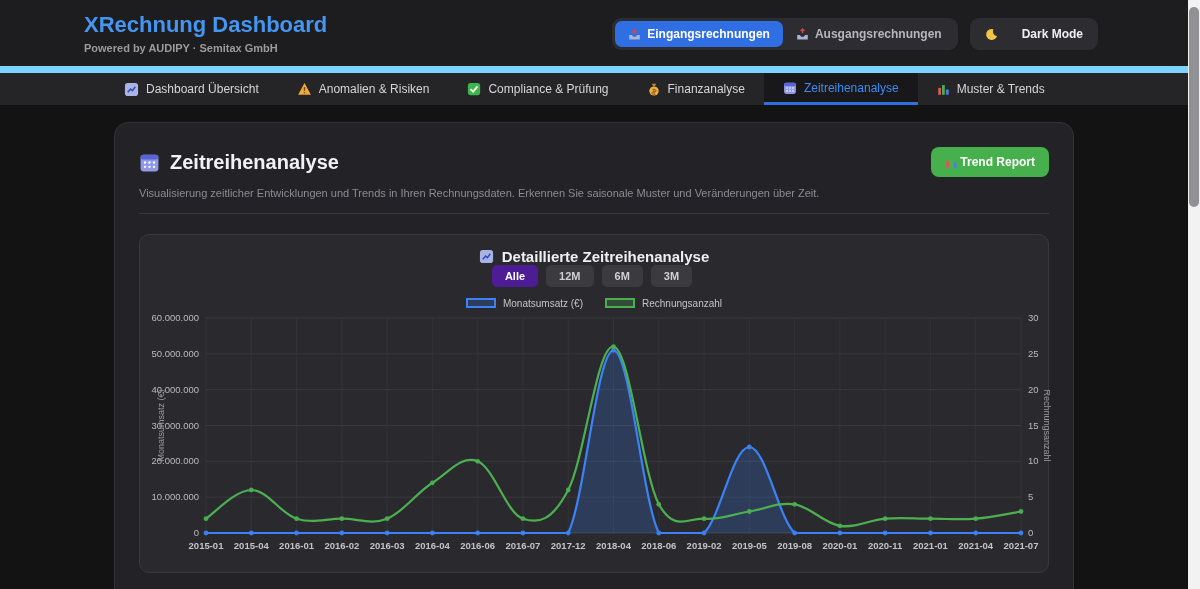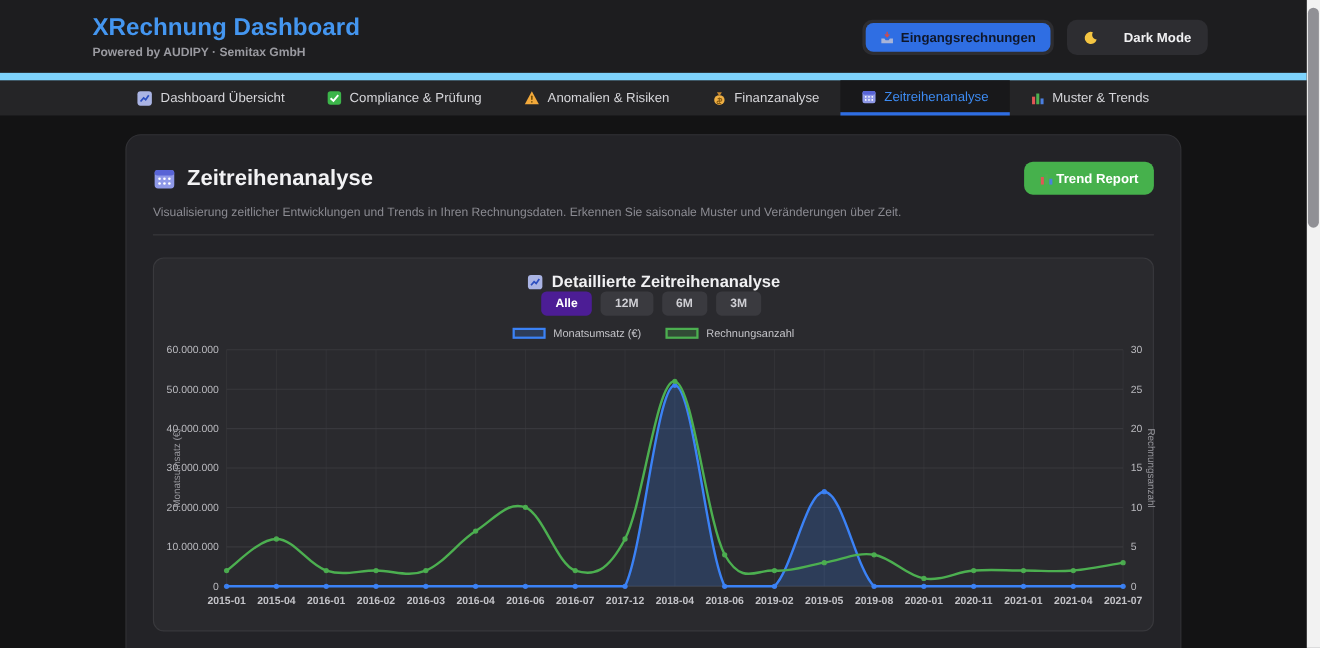--- a/index.html
+++ b/index.html
@@ -9,21 +9,21 @@
   .page { position:absolute; left:0; top:0; width:1188px; height:589px; overflow:hidden; }
 
   
   .header { background:#1d1d1f; height:66px; position:relative; }
   .app-title { position:absolute; left:84px; top:12px; font-size:22px; font-weight:bold; color:#4496f0; }
   .app-subtitle { position:absolute; left:84px; top:42px; font-size:11px; font-weight:bold; color:#9a9aa0; }
   .header-actions { position:absolute; right:90px; top:18px; display:flex; gap:12px; }
   .btn-group { background:#2d2d31; border-radius:9px; padding:3px; display:flex; }
   .pill { display:flex; align-items:center; gap:6px; font-size:12px; font-weight:bold;
     padding:6px 13px; border-radius:7px; color:#b6b6bc; cursor:pointer; border:none; background:transparent; }
-  .pill.active { background:#2f6ee3; color:#0f172a;align-items:center; }
+  .pill.active { background:#2f6ee3; color:#ffffff;align-items:center; }
   .btn-dark { background:#2d2d31; border-radius:9px; display:flex; align-items:center; gap:24px;
     font-size:12px; font-weight:bold; color:#f0f0f2; padding:8px 15px; border:none; cursor:pointer; }
 
   
   .nav { background:#252527; border-top:7px solid #7dd3fc; height:39px; display:flex; padding-left:105px; }
   .nav-tab { display:flex; align-items:center; gap:7px; padding:0 19px; font-size:12px;
     color:#d6d6da; cursor:pointer; position:relative; }
   .nav-tab.active { background:#18181a; color:#3d8bf2; border-bottom:3px solid #2f6ee3; }
 
   
@@ -73,20 +73,29 @@
         <div class="btn-group">
           <button class="pill active">
             <span class="ico">
                 <svg width="13" height="13" viewBox="0 0 16 16">
                   <path d="M8 1 v5.2 M5.6 4 L8 6.6 L10.4 4" fill="none" stroke="#d24b4b" stroke-width="1.6"></path>
                   <path d="M1.5 8.5 h3.4 l1.4 2.2 h3.4 l1.4 -2.2 h3.4 V14 h-13 Z" fill="#a8b4d8"></path>
                 </svg>
               </span>
             <span>Eingangsrechnungen</span>
           </button>
+          <button class="pill">
+            <span class="ico">
+                <svg width="13" height="13" viewBox="0 0 16 16">
+                  <path d="M8 6.6 V1.4 M5.6 3.8 L8 1.2 L10.4 3.8" fill="none" stroke="#d24b4b" stroke-width="1.6"></path>
+                  <path d="M1.5 8.5 h3.4 l1.4 2.2 h3.4 l1.4 -2.2 h3.4 V14 h-13 Z" fill="#a8b4d8"></path>
+                </svg>
+              </span>
+            <span>Ausgangsrechnungen</span>
+          </button>
         </div>
         <button class="btn-dark">
           <span class="ico">
               <svg width="13" height="13" viewBox="0 0 16 16">
                 <path d="M10.5 1.6 A6.8 6.8 0 1 0 14.8 9.8 A5.4 5.4 0 0 1 10.5 1.6 Z" fill="#f4c542"></path>
               </svg>
             </span>
           <span>Dark Mode</span>
         </button>
       </div>
@@ -97,36 +106,36 @@
           <span class="ico">
             <svg width="15" height="15" viewBox="0 0 16 16">
               <rect x="1" y="1" width="14" height="14" rx="3" fill="#aab4e4"></rect>
               <polyline points="4,11 7,7.5 9,9.2 12,5" fill="none" stroke="#2d4fc0" stroke-width="1.7"></polyline>
             </svg>
           </span>
           <span>Dashboard Übersicht</span>
         </div>
         <div class="nav-tab">
           <span class="ico">
-            <svg width="14" height="14" viewBox="0 0 16 16">
-              <rect x="1" y="1" width="14" height="14" rx="3" fill="#3cb54a"></rect>
-              <polyline points="4,8.3 7,11 12,5" fill="none" stroke="#fff" stroke-width="2"></polyline>
-            </svg>
-          </span>
-          <span>Compliance &amp; Prüfung</span>
-        </div>
-        <div class="nav-tab">
-          <span class="ico">
             <svg width="15" height="14" viewBox="0 0 16 16">
               <path d="M8 1.2 L15.3 14.5 H0.7 Z" fill="#f2a93b"></path>
               <rect x="7.2" y="5.6" width="1.6" height="4.6" rx="0.8" fill="#6d4a00"></rect>
               <rect x="7.2" y="11.3" width="1.6" height="1.8" rx="0.8" fill="#6d4a00"></rect>
             </svg>
           </span>
           <span>Anomalien &amp; Risiken</span>
+        </div>
+        <div class="nav-tab">
+          <span class="ico">
+            <svg width="14" height="14" viewBox="0 0 16 16">
+              <rect x="1" y="1" width="14" height="14" rx="3" fill="#3cb54a"></rect>
+              <polyline points="4,8.3 7,11 12,5" fill="none" stroke="#fff" stroke-width="2"></polyline>
+            </svg>
+          </span>
+          <span>Compliance &amp; Prüfung</span>
         </div>
         <div class="nav-tab">
           <span class="ico">
             <svg width="14" height="15" viewBox="0 0 16 16">
               <path d="M5.4 1.5 h5.2 L8.8 4.3 h-1.6 Z" fill="#c9892e"></path>
               <ellipse cx="8" cy="9.7" rx="5.4" ry="5.1" fill="#f0b044"></ellipse>
               <path d="M8 7 v5.4 M6.2 8.2 h3 a1.3 1.3 0 0 1 0 2.6 h-2.4 a1.3 1.3 0 0 0 0 2.6 h3" fill="none" stroke="#8a5c10" stroke-width="1.1"></path>
             </svg>
           </span>
           <span>Finanzanalyse</span>

